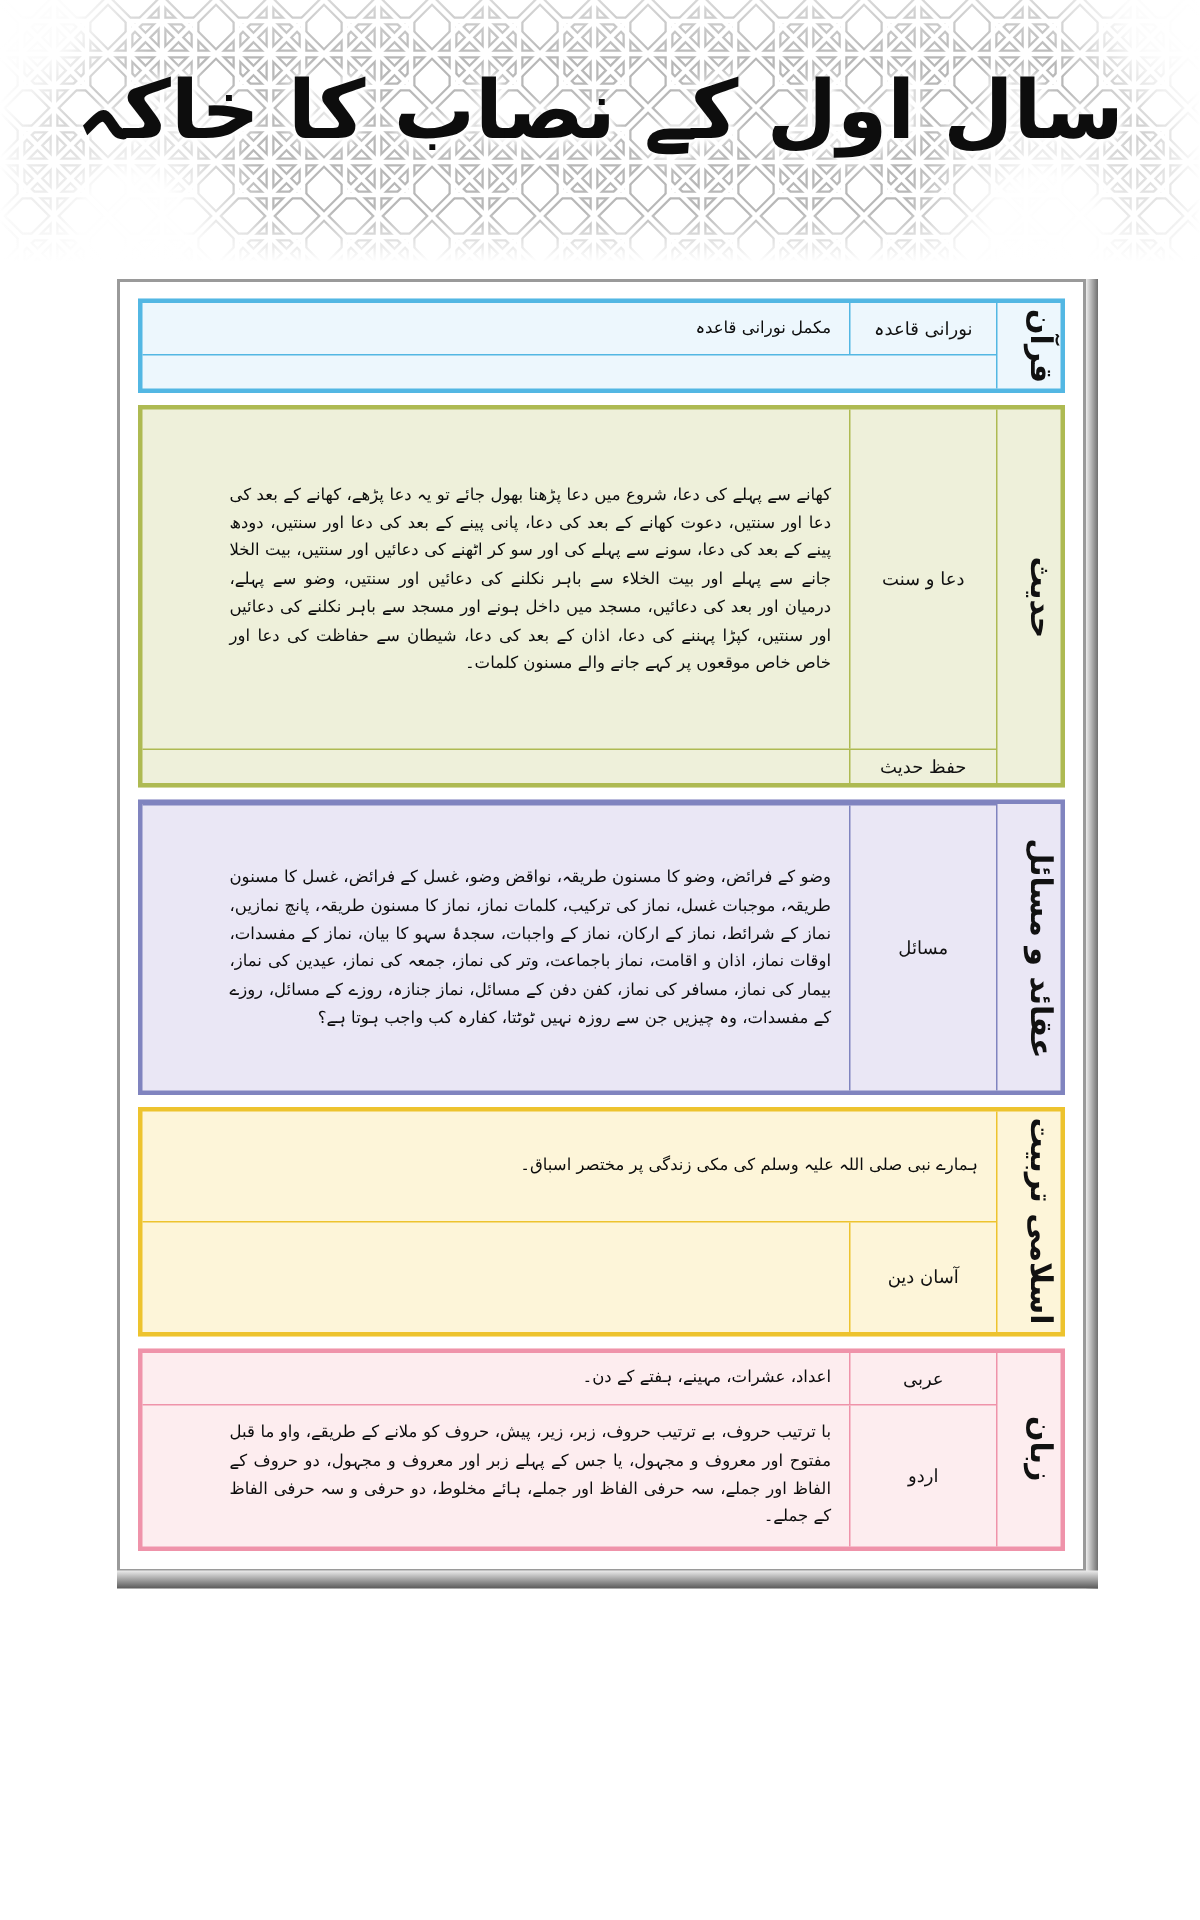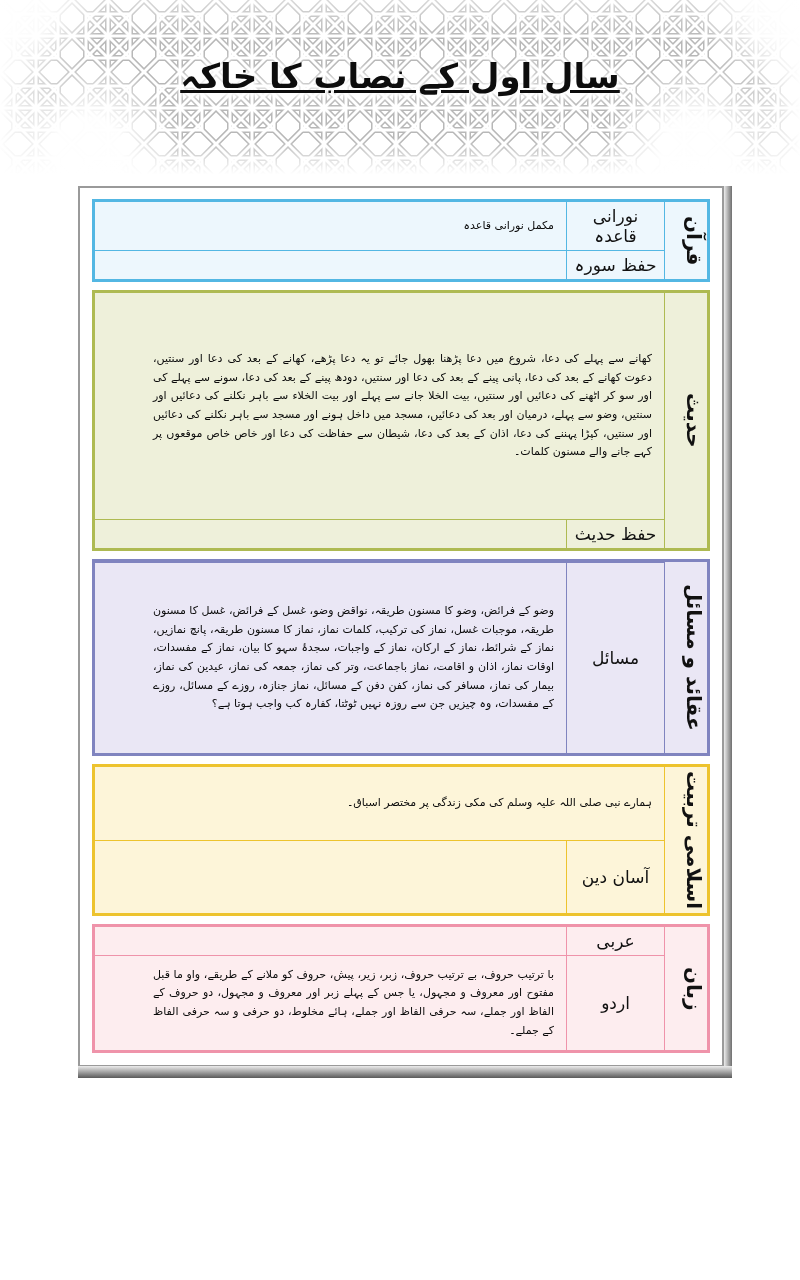--- a/index.html
+++ b/index.html
@@ -8,43 +8,43 @@
   
   .header{position:relative;width:800px;height:176px;overflow:hidden;}
   .header svg{position:absolute;top:0;left:0;}
   .fade{position:absolute;inset:0;pointer-events:none;background:
     radial-gradient(circle at 11% 86%, rgba(255,255,255,.98) 0 34px, rgba(255,255,255,0) 95px),
     radial-gradient(circle at 87% 86%, rgba(255,255,255,.98) 0 34px, rgba(255,255,255,0) 95px),
     radial-gradient(circle at 3% 6%, rgba(255,255,255,.9) 0 26px, rgba(255,255,255,0) 80px),
     radial-gradient(circle at 97% 6%, rgba(255,255,255,.9) 0 26px, rgba(255,255,255,0) 80px),
     linear-gradient(to bottom, rgba(255,255,255,.45) 0, rgba(255,255,255,0) 22%, rgba(255,255,255,0) 80%, #fff 99%),
     linear-gradient(to right, #fff 0, rgba(255,255,255,0) 7%, rgba(255,255,255,0) 93%, #fff 100%);}
-  .title{position:absolute;top:40px;left:0;right:0;margin:16px;text-align:center;
-    font-size:34px;font-weight:bold;color:#0d0d0d;letter-spacing:-1px;
-    text-shadow:0 0 6px #fff,0 0 12px #fff,0 0 18px #fff,2px 2px 3px rgba(255,255,255,.95);text-decoration:underline;}
+  .title{position:absolute;top:40px;left:0;right:0;margin:2px;text-align:center;
+    font-size:54px;font-weight:bold;color:#0d0d0d;letter-spacing:-1px;
+    text-shadow:0 0 6px #fff,0 0 12px #fff,0 0 18px #fff,2px 2px 3px rgba(255,255,255,.95);}
 
   
   .frame{position:relative;margin:10px 0 0 0;margin-right:76px;width:646px;box-sizing:border-box;
     background:#fff;border:2px solid #9a9a9a;padding:11px 12px 12px 12px;}
   .frame::after{content:"";position:absolute;left:-2px;right:-10px;bottom:-13px;height:12px;
     background:linear-gradient(#ececec,#595959);}
   .frame::before{content:"";position:absolute;top:-2px;right:-10px;bottom:-13px;width:8px;
     background:linear-gradient(90deg,#ececec,#6f6f6f);}
 
   
   .sec{display:flex;border:3px solid var(--bc);background:var(--bg);margin-bottom:8px;}
   .sec:last-child{margin-bottom:0;}
   .cat{flex:0 0 40px;writing-mode:vertical-rl;text-orientation:mixed;text-align:center;
     font-size:20px;font-weight:bold;color:#111;border-left:1px solid var(--bc);
     padding:4px 1px;letter-spacing:1px;}
   .rows{flex:1;display:flex;flex-direction:column;min-width:0;}
   .row{display:flex;flex:1;}
   .row + .row{border-top:1px solid var(--bc);}
   .label{flex:0 0 98px;box-sizing:border-box;display:grid;align-content:center;
-    text-align:center;font-size:17px;font-weight:500;color:#111;
+    text-align:center;font-size:12px;font-weight:500;color:#111;
     border-left:1px solid var(--bc);padding:4px 6px;}
   .content{flex:1;box-sizing:border-box;display:grid;align-content:center;
     font-size:11px;line-height:1.7;color:#0b0b0b;padding:5px 12px;
     text-align:justify;margin-left:46px;}
 
   
   .s0 .r0 .content{min-height:34px}  .s0 .r1 .content{min-height:62px}
   .s1 .r0 .content{min-height:226px} .s1 .r1 .content{min-height:34px}
   .s2 .r0 .content{min-height:58px}  .s2 .r1 .content{min-height:190px}
   .s3 .r0 .content{min-height:32px}  .s3 .r1 .content{min-height:34px}
@@ -83,29 +83,29 @@
   <div class="tbl">
       <section class="sec s0" style="--bc: #53b7e3; --bg: #edf7fd;">
     <div class="cat">قرآن</div>
     <div class="rows">
 
     <div class="row r0">
         <div class="label">نورانی قاعدہ</div>
         <div class="content">مکمل نورانی قاعدہ</div>
       </div>
           <div class="row r1">
-        <div class="label">حفظ سورہ</div>
       </div>
         </div>
   </section>
       <section class="sec s1" style="--bc: #aeba52; --bg: #eef0da;">
     <div class="cat">حدیث</div>
     <div class="rows">
 
     <div class="row r0">
+        <div class="label">دعا و سنت</div>
         <div class="content">کھانے سے پہلے کی دعا، شروع میں دعا پڑھنا بھول جائے تو یہ دعا پڑھے، کھانے کے بعد کی دعا اور سنتیں، دعوت کھانے کے بعد کی دعا، پانی پینے کے بعد کی دعا اور سنتیں، دودھ پینے کے بعد کی دعا، سونے سے پہلے کی اور سو کر اٹھنے کی دعائیں اور سنتیں، بیت الخلا جانے سے پہلے اور بیت الخلاء سے باہر نکلنے کی دعائیں اور سنتیں، وضو سے پہلے، درمیان اور بعد کی دعائیں، مسجد میں داخل ہونے اور مسجد سے باہر نکلنے کی دعائیں اور سنتیں، کپڑا پہننے کی دعا، اذان کے بعد کی دعا، شیطان سے حفاظت کی دعا اور خاص خاص موقعوں پر کہے جانے والے مسنون کلمات۔</div>
       </div>
           <div class="row r1">
         <div class="label">حفظ حدیث</div>
       </div>
         </div>
   </section>
       <section class="sec s2" style="--bc: #8084bf; --bg: #eae7f5;">
     <div class="cat">عقائد و مسائل</div>
     <div class="rows">
@@ -129,20 +129,21 @@
         <div class="label">آسان دین</div>
       </div>
         </div>
   </section>
       <section class="sec s4" style="--bc: #ef93aa; --bg: #fdedef;">
     <div class="cat">زبان</div>
     <div class="rows">
 
     <div class="row r0">
         <div class="label">عربی</div>
+        <div class="content">اعداد، عشرات، مہینے، ہفتے کے دن۔</div>
       </div>
           <div class="row r1">
         <div class="label">اردو</div>
         <div class="content">با ترتیب حروف، بے ترتیب حروف، زبر، زیر، پیش، حروف کو ملانے کے طریقے، واو ما قبل مفتوح اور معروف و مجہول، یا جس کے پہلے زبر اور معروف و مجہول، دو حروف کے الفاظ اور جملے، سہ حرفی الفاظ اور جملے، ہائے مخلوط، دو حرفی و سہ حرفی الفاظ کے جملے۔</div>
       </div>
         </div>
   </section>
     </div>
 </div>
 

